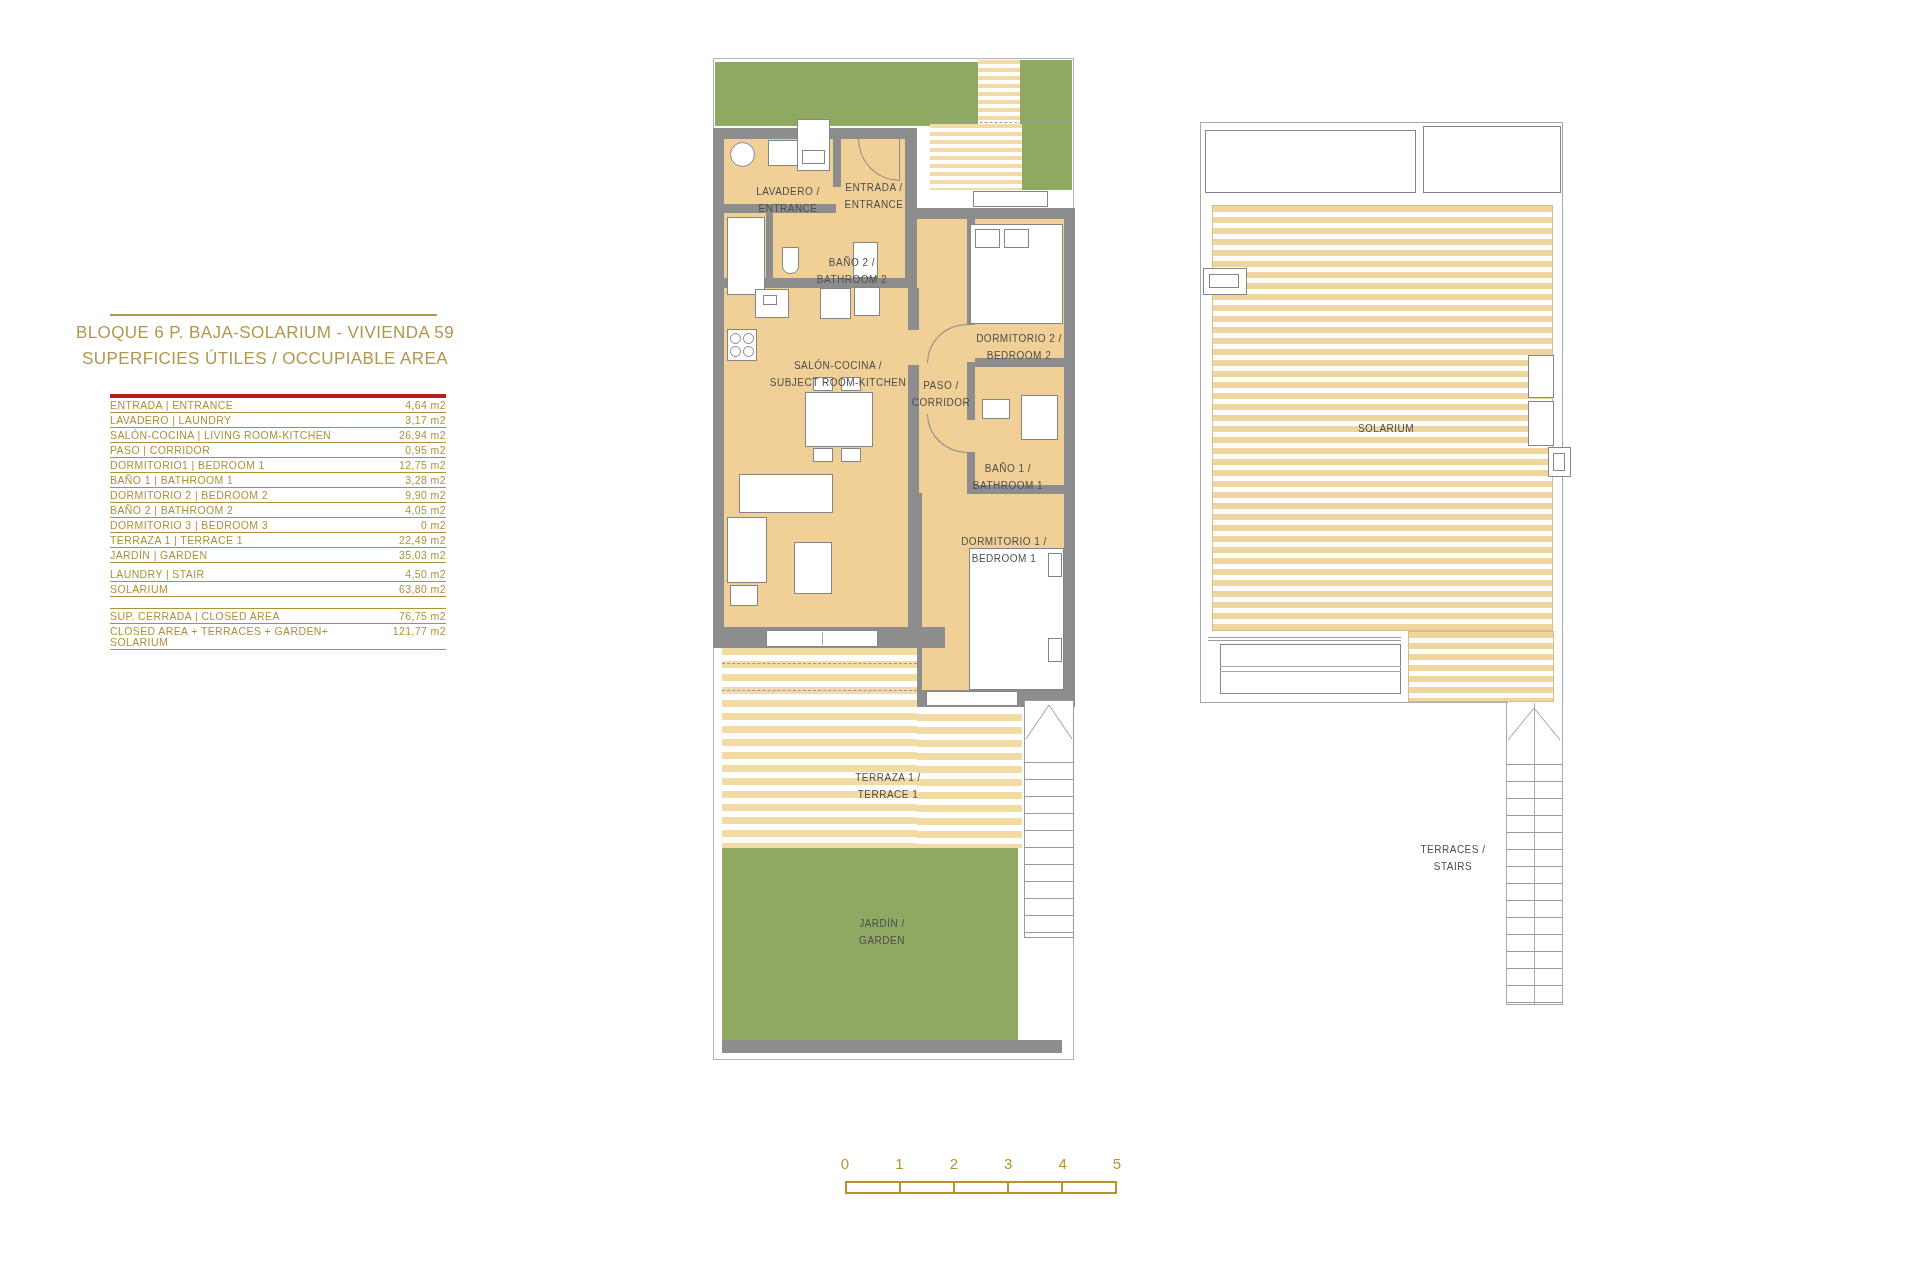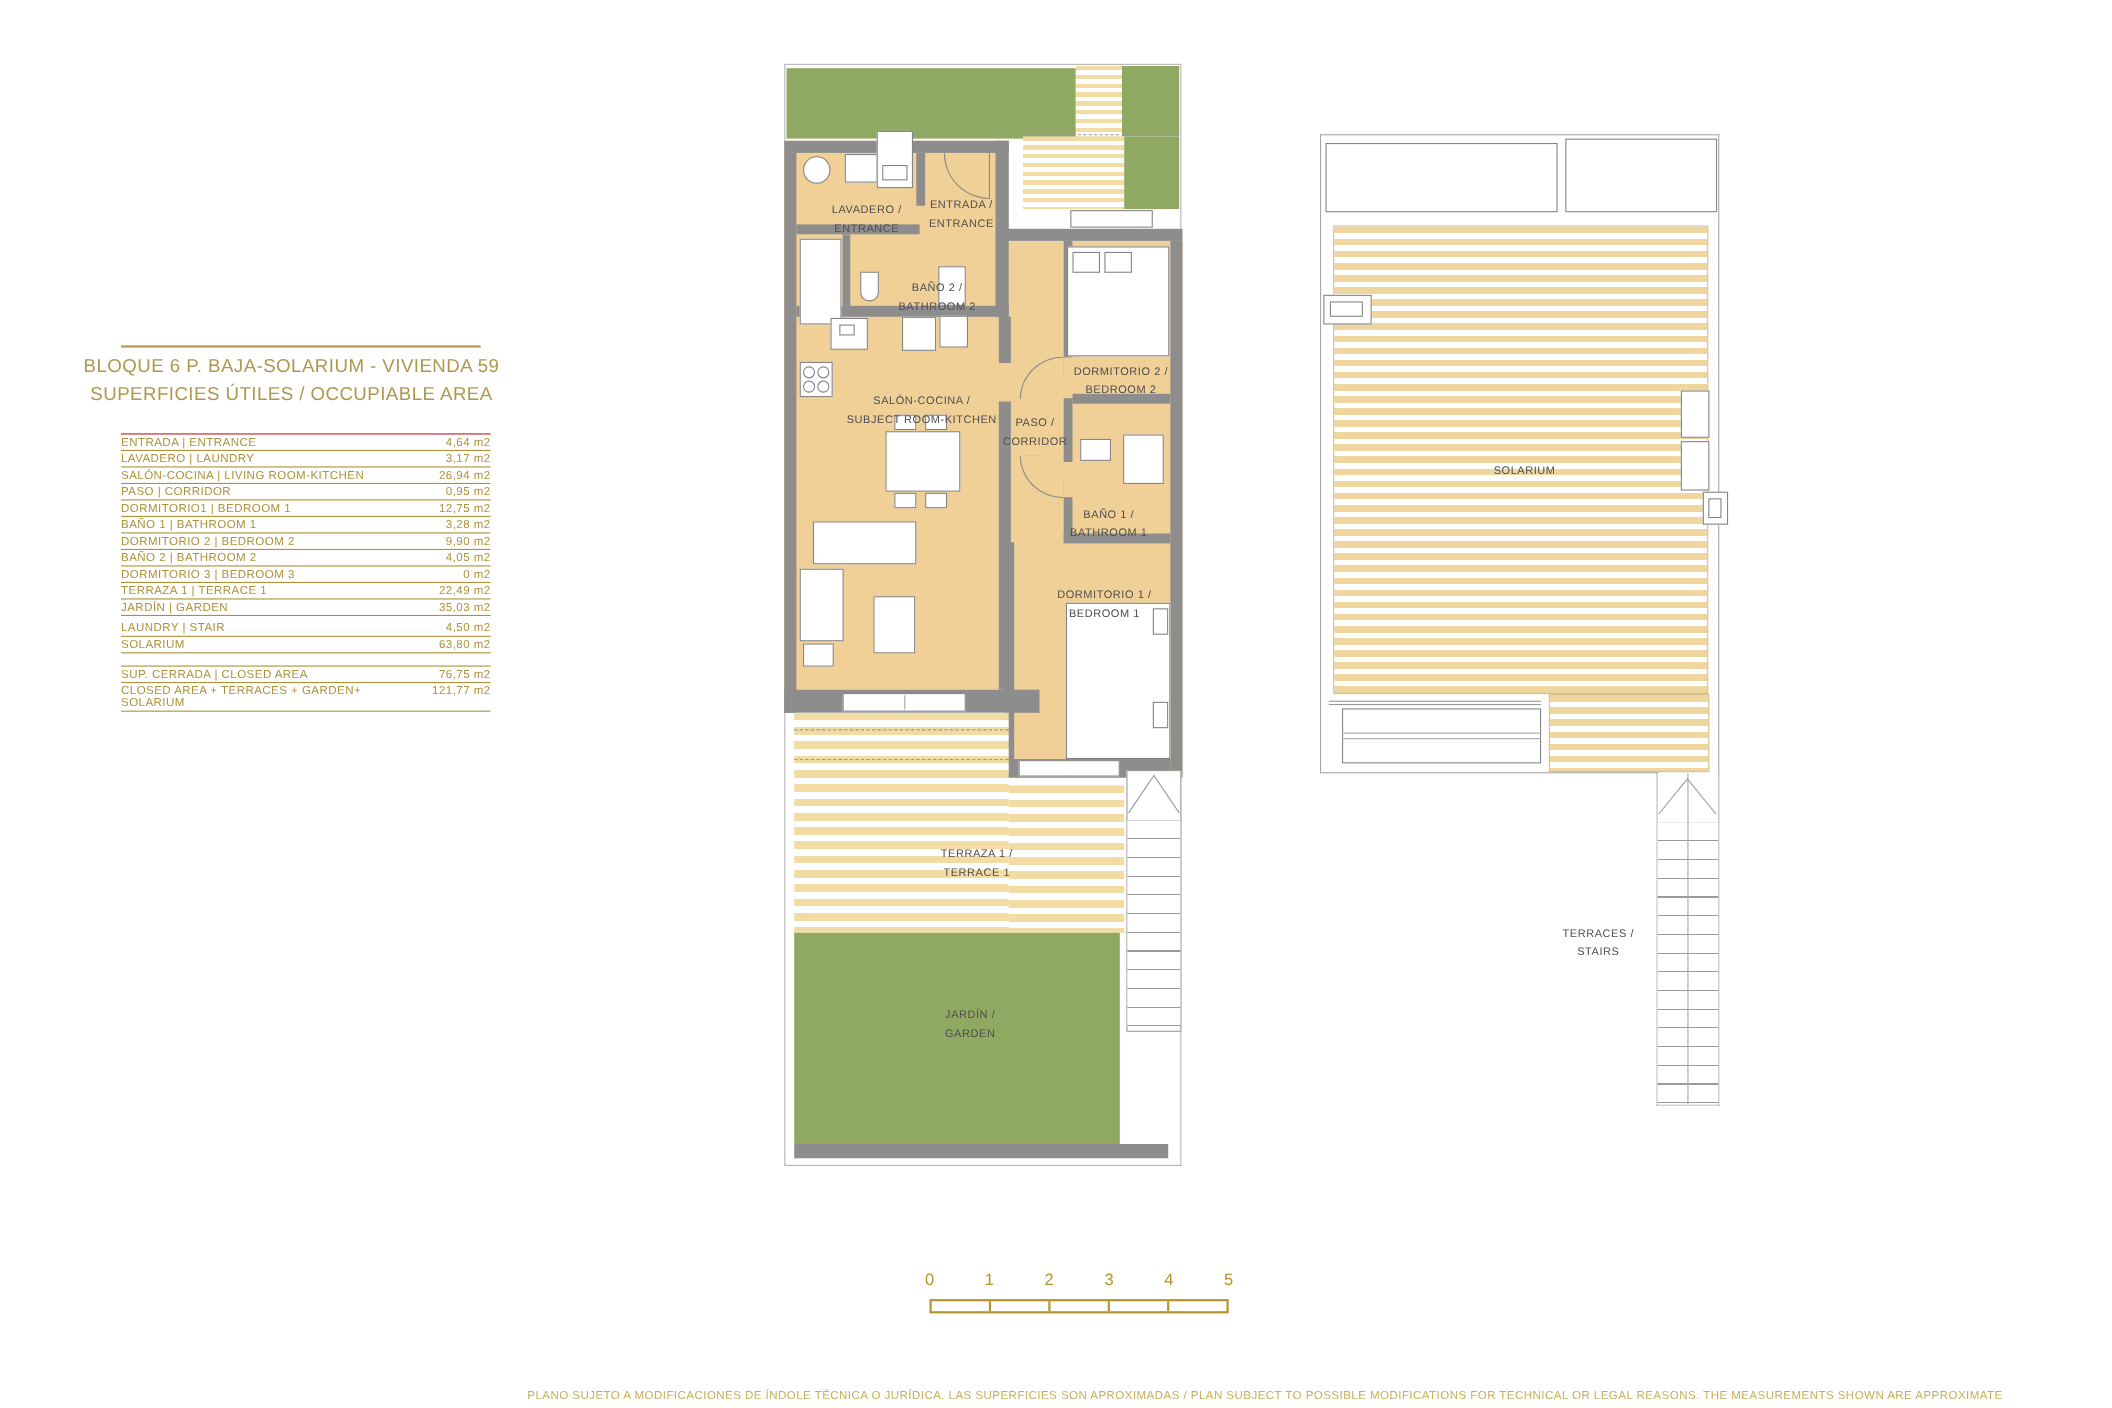--- a/index.html
+++ b/index.html
@@ -6,21 +6,21 @@
   .page{position:relative;width:1920px;height:1280px;background:#fff;overflow:hidden;
         font-family:"Liberation Sans",sans-serif;}
   .abs{position:absolute;}
 
   
   .rule{position:absolute;left:110px;top:314px;width:327px;height:2px;background:#b1974b;}
   .title{position:absolute;left:60px;width:410px;text-align:center;color:#b1974b;
          font-size:17px;letter-spacing:.4px;}
   .t1{top:323px;} .t2{top:349px;}
   .atable{position:absolute;left:110px;top:394px;width:336px;color:#ad9138;}
-  .tgroup{border-top:1px solid #b91c1c;}
+  .tgroup{border-top:4px solid #b91c1c;}
   .trow{display:flex;justify-content:space-between;align-items:baseline;
         border-bottom:1px solid #ad9138;padding:2px 0 1px;font-size:10.5px;
         letter-spacing:.4px;line-height:11px;}
   .trow .tv{white-space:nowrap;padding-left:8px;}
   .trow.gap{margin-top:4px;}
   .summary{margin-top:11px;border-top:1px solid #ad9138;}
 
   
   .floor{position:absolute;background:#f0d096;}
   .wall{position:absolute;background:#8d8d8d;}
@@ -294,15 +294,14 @@
     <span class="sb-num" style="left:100%">5</span>
   </div>
   <div class="sb-bar">
     <div class="sb-cell"></div>
     <div class="sb-cell"></div>
     <div class="sb-cell"></div>
     <div class="sb-cell"></div>
     <div class="sb-cell"></div>
   </div>
 
-  <div class="disclaimer">PLANO SUJETO A MODIFICACIONES DE ÍNDOLE TÉCNICA O JURÍDICA. LAS SUPERFICIES SON APROXIMADAS / PLAN SUBJECT TO POSSIBLE MODIFICATIONS FOR TECHNICAL OR LEGAL REASONS. THE MEASUREMENTS SHOWN ARE APPROXIMATE</div>
 
 </div>
 
 </body></html>

